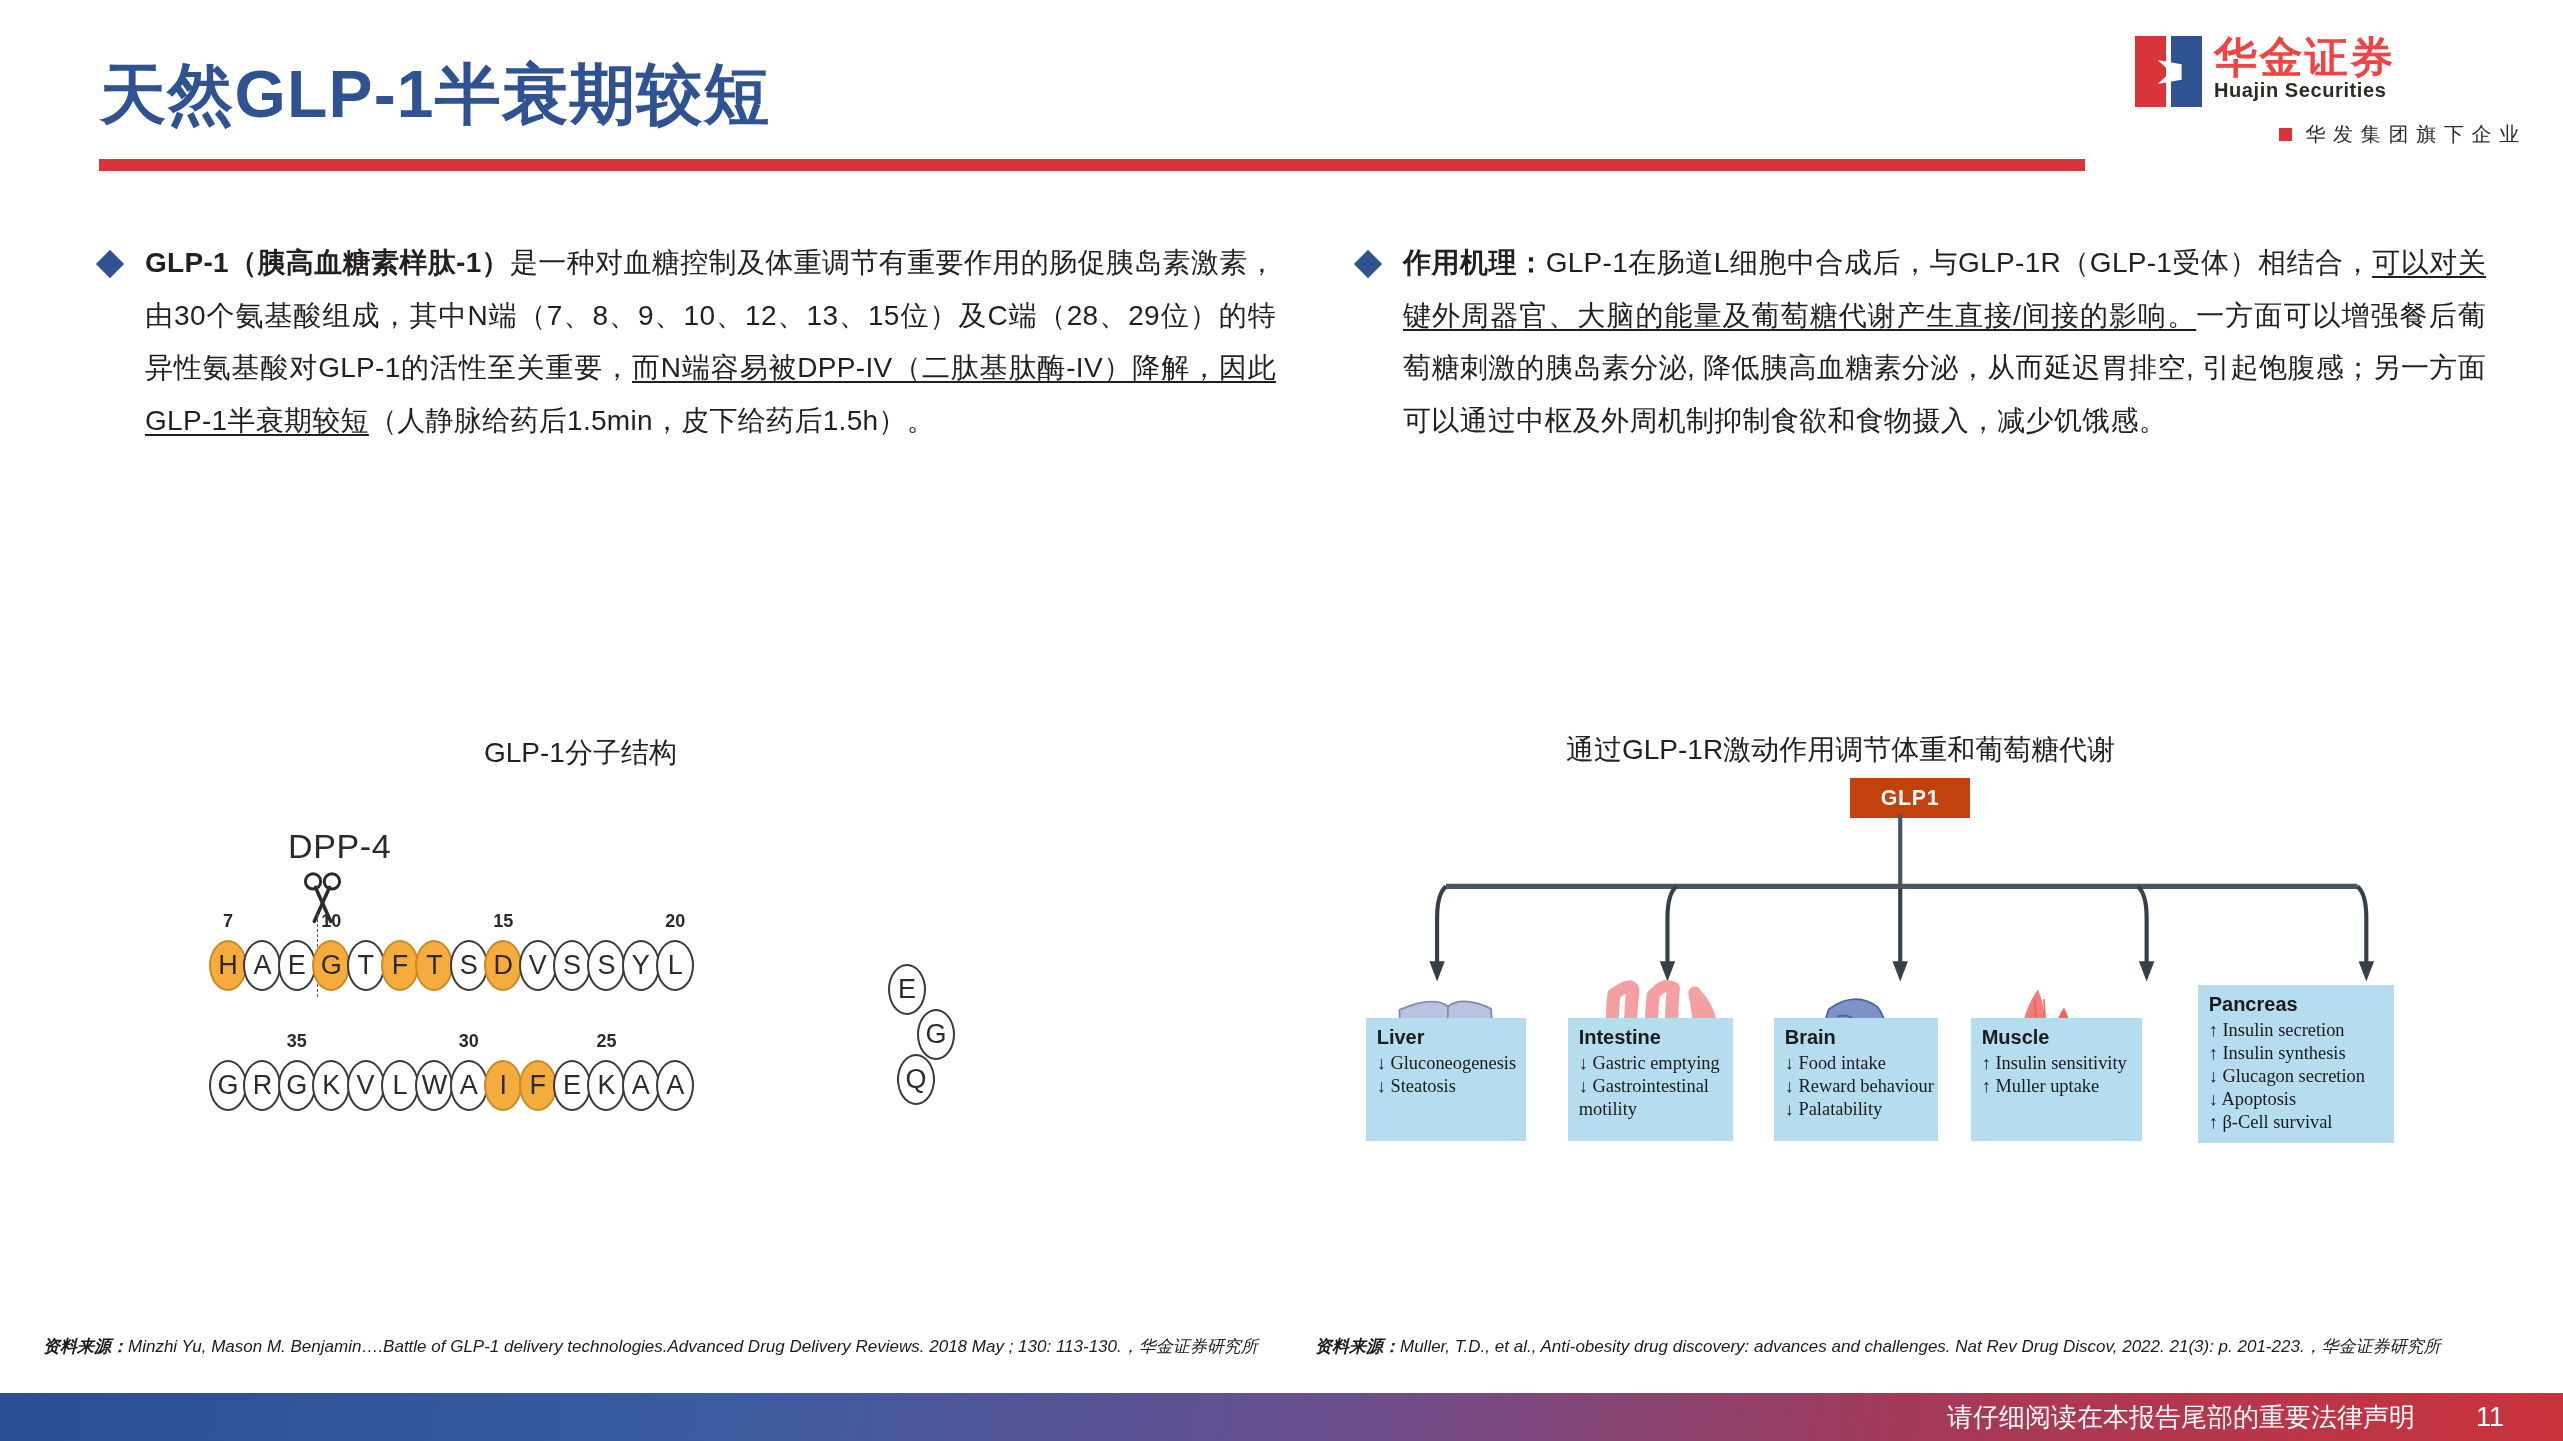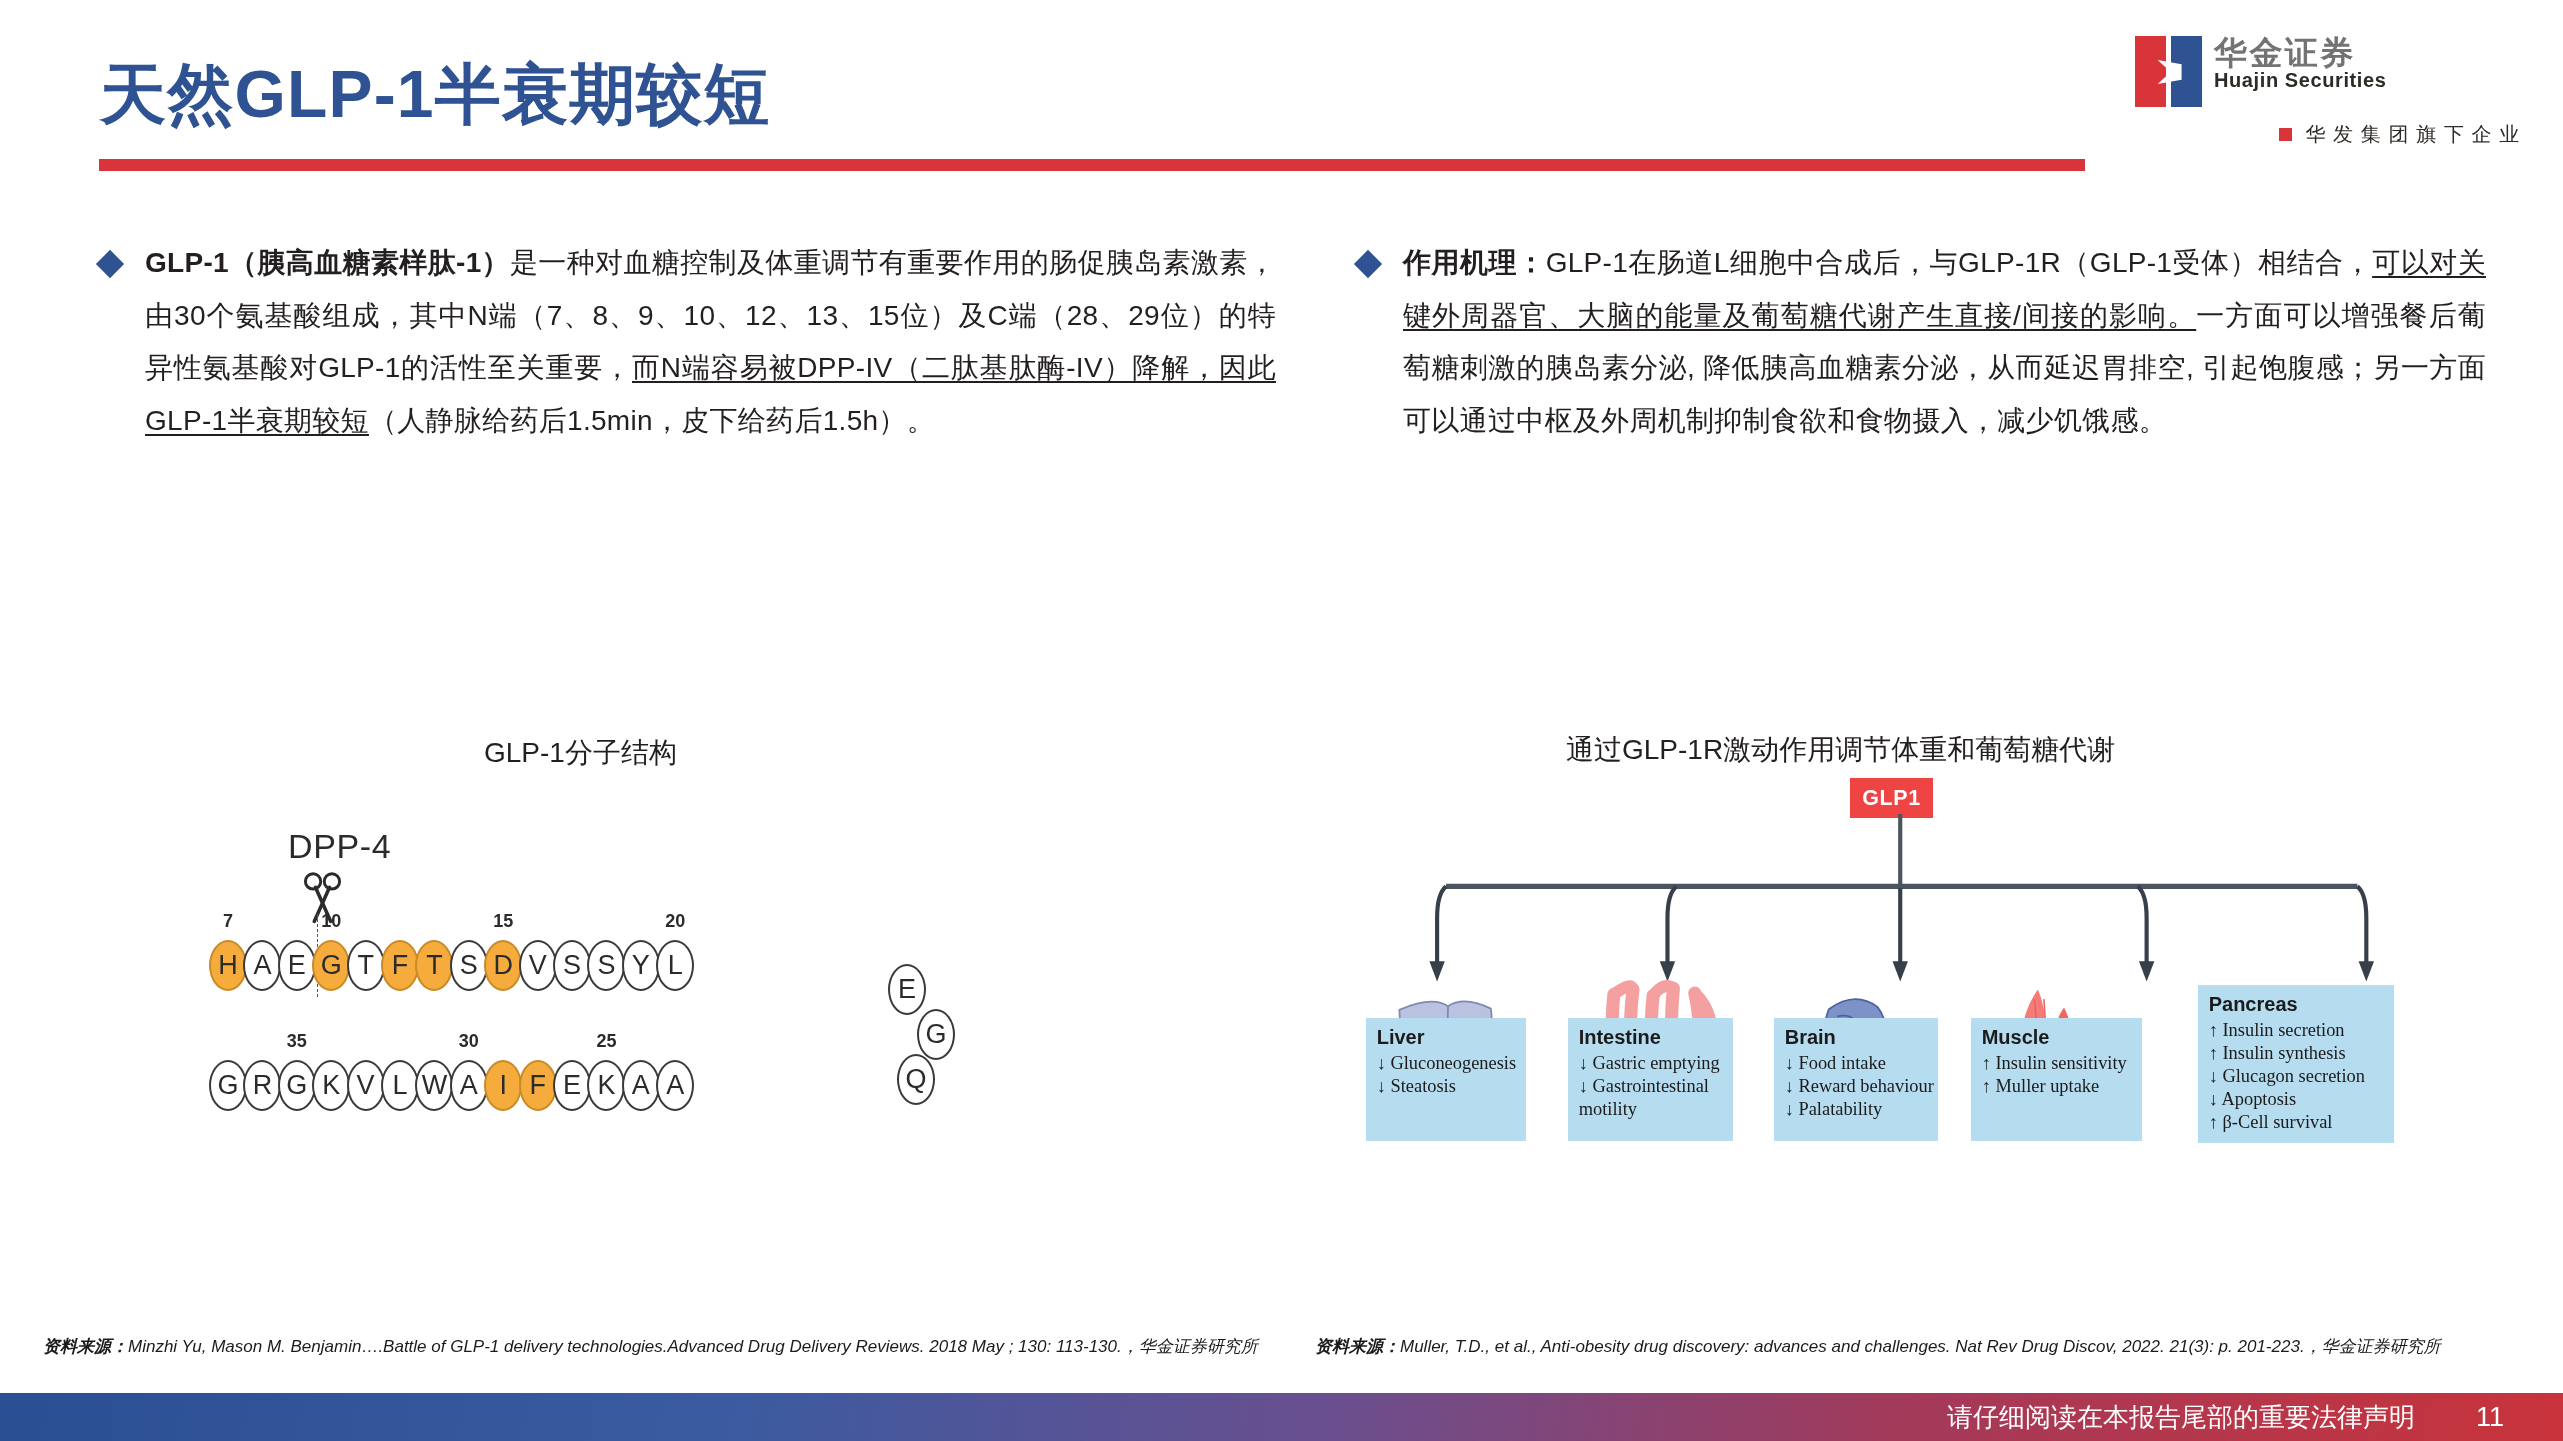--- a/index.html
+++ b/index.html
@@ -20,21 +20,21 @@
     background:#d8343a;
   }
   
   #logo{position:absolute;right:36px;top:36px;width:392px;}
   #logo-row{display:flex;align-items:flex-start;}
   #logo-mark{width:66px;height:71px;position:relative;flex:0 0 auto;margin-right:13px;}
   #logo-mark .red{position:absolute;left:0;top:0;width:31px;height:71px;background:#d8343a;}
   #logo-mark .blue{position:absolute;left:36px;top:0;width:31px;height:71px;background:#2e5292;}
   #logo-mark .notch{position:absolute;left:22.6px;top:24px;width:24px;height:24px;background:#fff;
     clip-path:polygon(0 0,100% 18%,100% 82%,0 100%,55% 50%);}
-  #logo-cn{font-size:33px;font-weight:bold;color:#737373;letter-spacing:2.4px;line-height:1;}
+  #logo-cn{font-size:43px;font-weight:bold;color:#ef4444;letter-spacing:2.4px;line-height:1;}
   #logo-en{font-size:20px;font-weight:bold;color:#2e2a26;letter-spacing:0.6px;margin-top:1px;line-height:1;}
   #logo-tag-row{display:flex;align-items:center;margin-top:14.2px;justify-content:flex-end;}
   #logo-tag-sq{width:13px;height:13px;background:#d8343a;margin-right:13px;}
   #logo-tagline{font-size:20px;color:#2e2a26;letter-spacing:7.7px;white-space:nowrap;}
   
   .bullet-col{position:absolute;top:237px;}
   #bullet-col-left{left:100px;width:1176px;}
   #bullet-col-right{left:1358px;width:1128px;}
   .bullet-row{display:flex;align-items:flex-start;}
   .diamond{
@@ -73,21 +73,21 @@
   .corner-aa{position:absolute;}
   #aa-E-corner{left:692px;top:151px;}
   #aa-G-corner{left:721px;top:196px;}
   #aa-Q-corner{left:701px;top:241px;}
   #scissors{position:absolute;left:104px;top:59px;}
   #cut-line{position:absolute;left:121px;top:101px;width:0;height:83px;
     border-left:1.8px dashed #555;}
   
   #glp1r-figure{position:absolute;left:1348px;top:778px;width:1146px;height:469px;}
   #glp1-box{
-    position:absolute;left:502px;top:0;width:83px;height:40px;background:#ef4444;
+    position:absolute;left:502px;top:0;width:120px;height:40px;background:#c2410c;
     color:#fff;font-size:21.4px;font-weight:bold;
     display:flex;align-items:center;justify-content:center;letter-spacing:0.6px;
   }
   #flow-svg{position:absolute;left:0;top:36px;width:1146px;height:190px;}
   .organ{position:absolute;}
   .organ svg{display:block;}
   .organ-box{
     position:absolute;background:#b6dcef;padding:8.3px 10.7px 10.7px 10.7px;
     box-sizing:border-box;
   }

